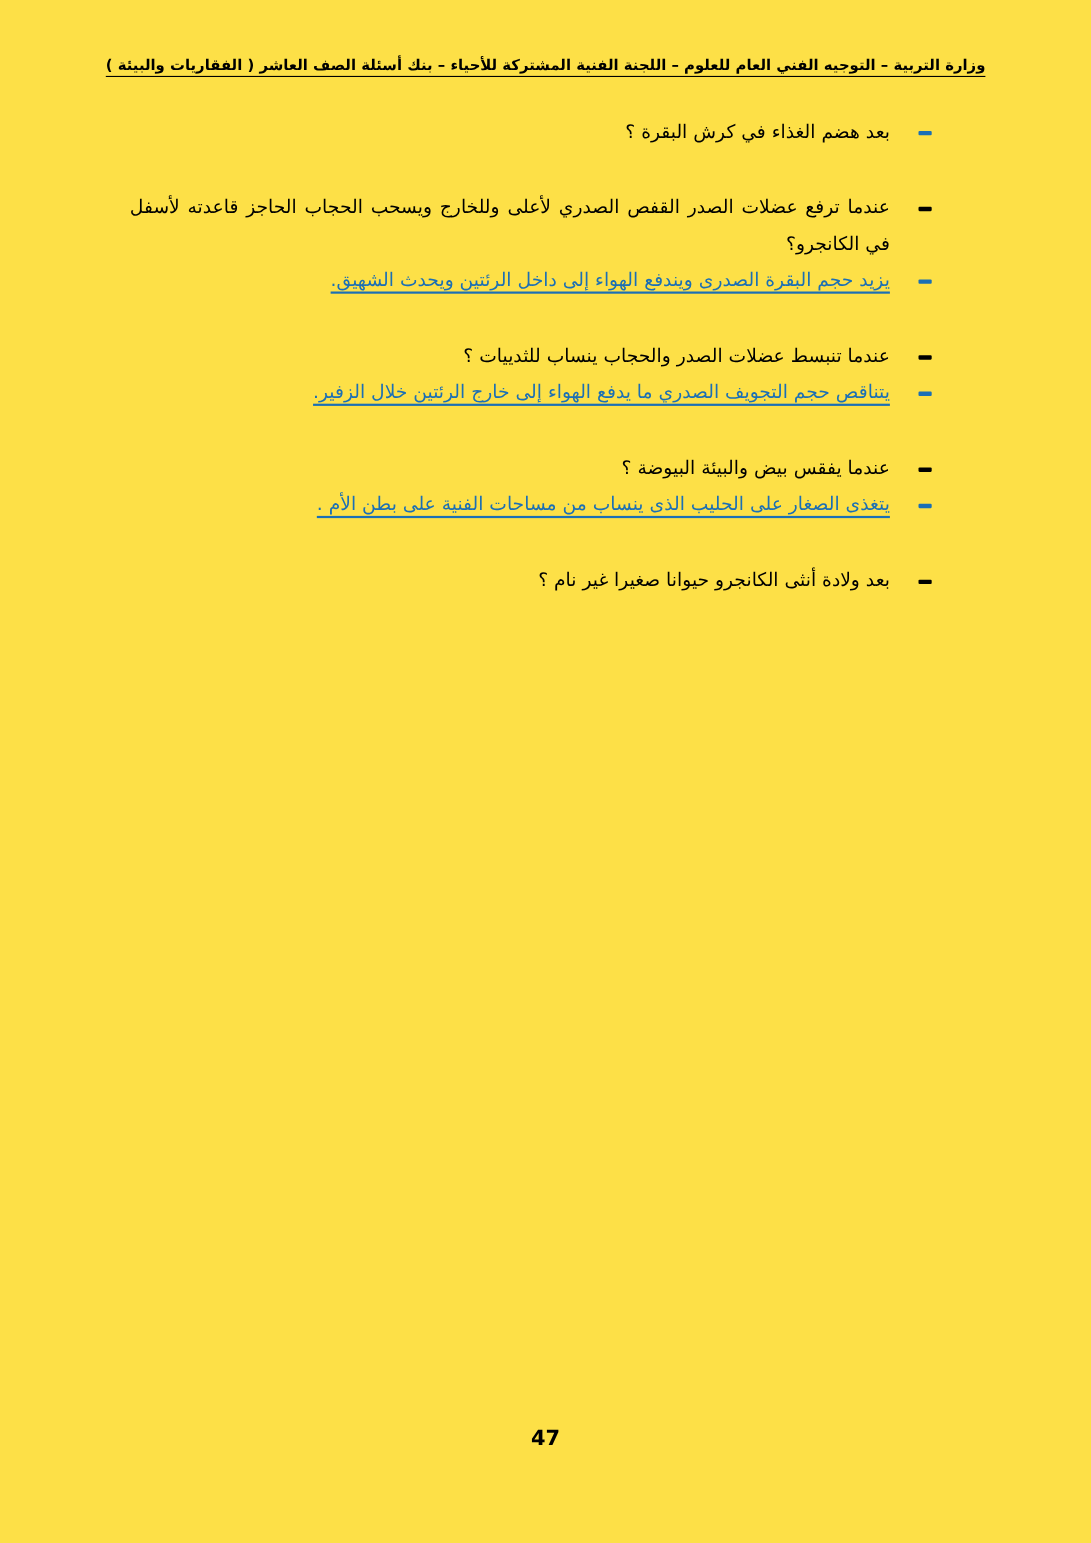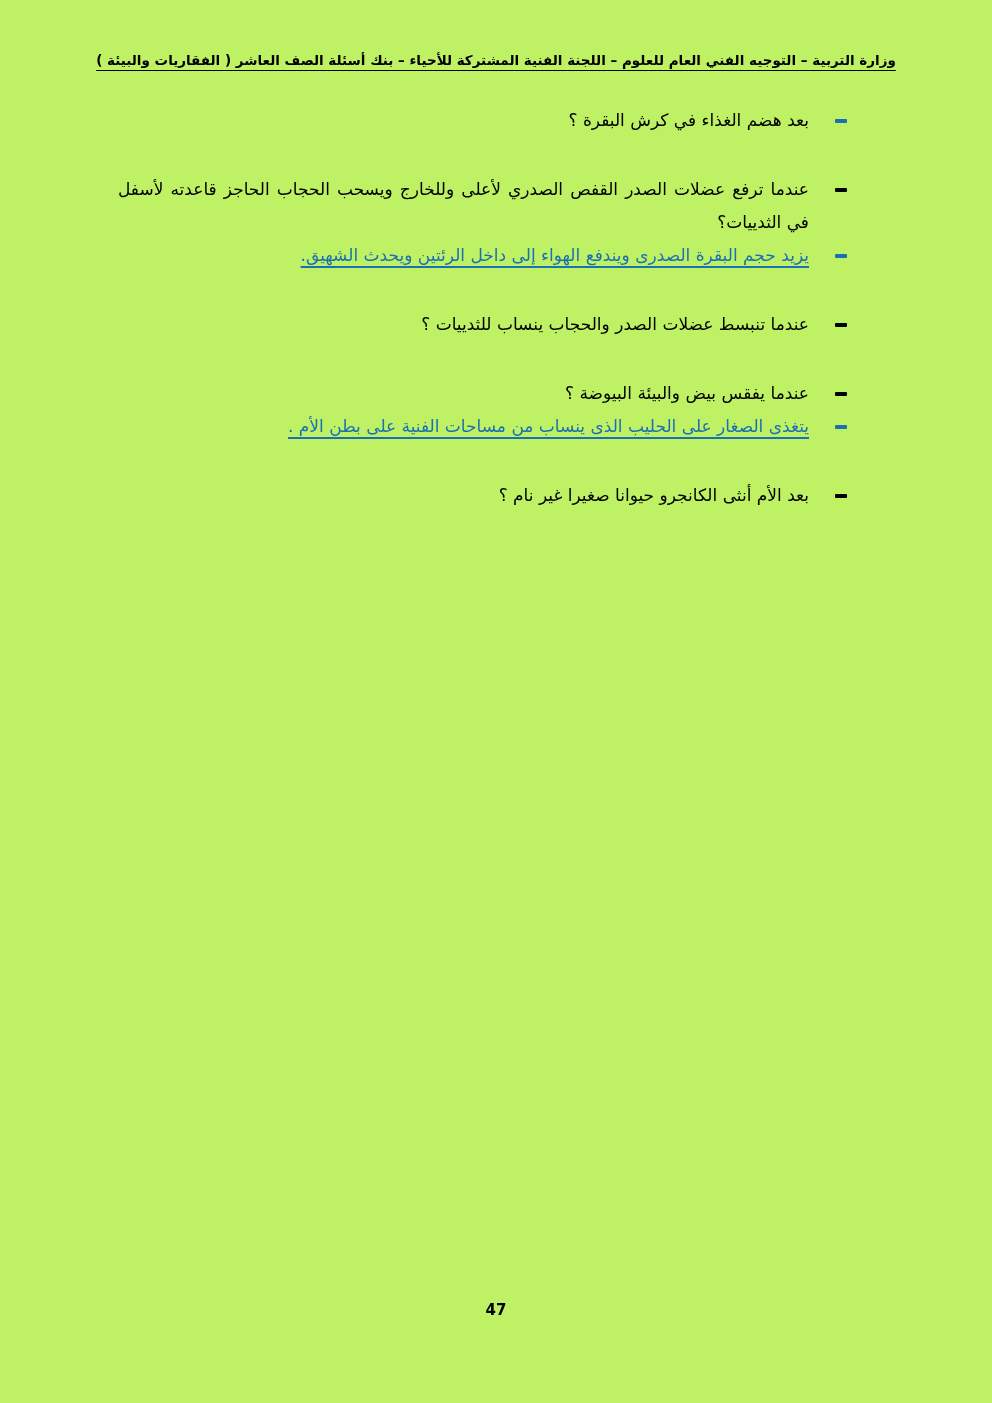--- a/index.html
+++ b/index.html
@@ -3,21 +3,21 @@
 <meta charset="utf-8">
 <style>
   :root { --blue:#1b6fb5; --ink:#000000; }
   * { box-sizing:border-box; }
   html,body { margin:0; padding:0; background:#ffffff; }
   body { font-family:"DejaVu Sans", sans-serif; }
   .page {
     position:relative;
     width:992px; height:1403px;
     margin:0 auto;
-    background:#bef264;
+    background:#fde047;
     overflow:hidden;
   }
   .header {
     direction:rtl;
     margin:52px 58px 0 58px;
     text-align:center;
     font-size:13.5px;
     font-weight:bold;
     color:var(--ink);
     white-space:nowrap;
@@ -58,21 +58,21 @@
     color:var(--blue);
     text-decoration:underline;
     text-decoration-thickness:1.6px;
     text-underline-offset:5px;
   }
   .page-number {
     position:absolute;
     left:0; right:0;
     bottom:84px;
     text-align:center;
-    font-size:15px;
+    font-size:19px;
     font-weight:bold;
     color:var(--ink);
   }
 </style>
 </head>
 <body>
 
 <div class="page">
 
   <div class="header">
@@ -84,50 +84,54 @@
     <div class="qa-block">
       <div class="qa-row question-row">
         <span class="dash blue"></span>
         <div class="qa-text">بعد هضم الغذاء في كرش البقرة ؟</div>
       </div>
     </div>
 
     <div class="qa-block">
       <div class="qa-row question-row">
         <span class="dash"></span>
-        <div class="qa-text">عندما ترفع عضلات الصدر القفص الصدري لأعلى وللخارج ويسحب الحجاب الحاجز قاعدته لأسفل في الثدييات؟</div>
+        <div class="qa-text">عندما ترفع عضلات الصدر القفص الصدري لأعلى وللخارج ويسحب الحجاب الحاجز قاعدته لأسفل في الكانجرو؟</div>
       </div>
       <div class="qa-row answer-row">
         <span class="dash blue"></span>
         <div class="qa-text">يزيد حجم البقرة الصدرى ويندفع الهواء إلى داخل الرئتين ويحدث الشهيق.</div>
       </div>
     </div>
 
     <div class="qa-block">
       <div class="qa-row question-row">
         <span class="dash"></span>
         <div class="qa-text">عندما تنبسط عضلات الصدر والحجاب ينساب للثدييات ؟</div>
+      </div>
+      <div class="qa-row answer-row">
+        <span class="dash blue"></span>
+        <div class="qa-text">يتناقص حجم التجويف الصدري ما يدفع الهواء إلى خارج الرئتين خلال الزفير.</div>
       </div>
     </div>
 
     <div class="qa-block">
       <div class="qa-row question-row">
         <span class="dash"></span>
         <div class="qa-text">عندما يفقس بيض والبيئة البيوضة ؟</div>
       </div>
       <div class="qa-row answer-row">
         <span class="dash blue"></span>
         <div class="qa-text">يتغذى الصغار على الحليب الذى ينساب من مساحات الفنية على بطن الأم .</div>
       </div>
     </div>
 
     <div class="qa-block">
       <div class="qa-row question-row">
         <span class="dash"></span>
-        <div class="qa-text">بعد الأم أنثى الكانجرو حيوانا صغيرا غير نام ؟</div>
+        <div class="qa-text">بعد ولادة أنثى الكانجرو حيوانا صغيرا غير نام ؟</div>
       </div>
     </div>
 
   </div>
 
   <div class="page-number">47</div>
 
 </div>
 
 </body></html>

